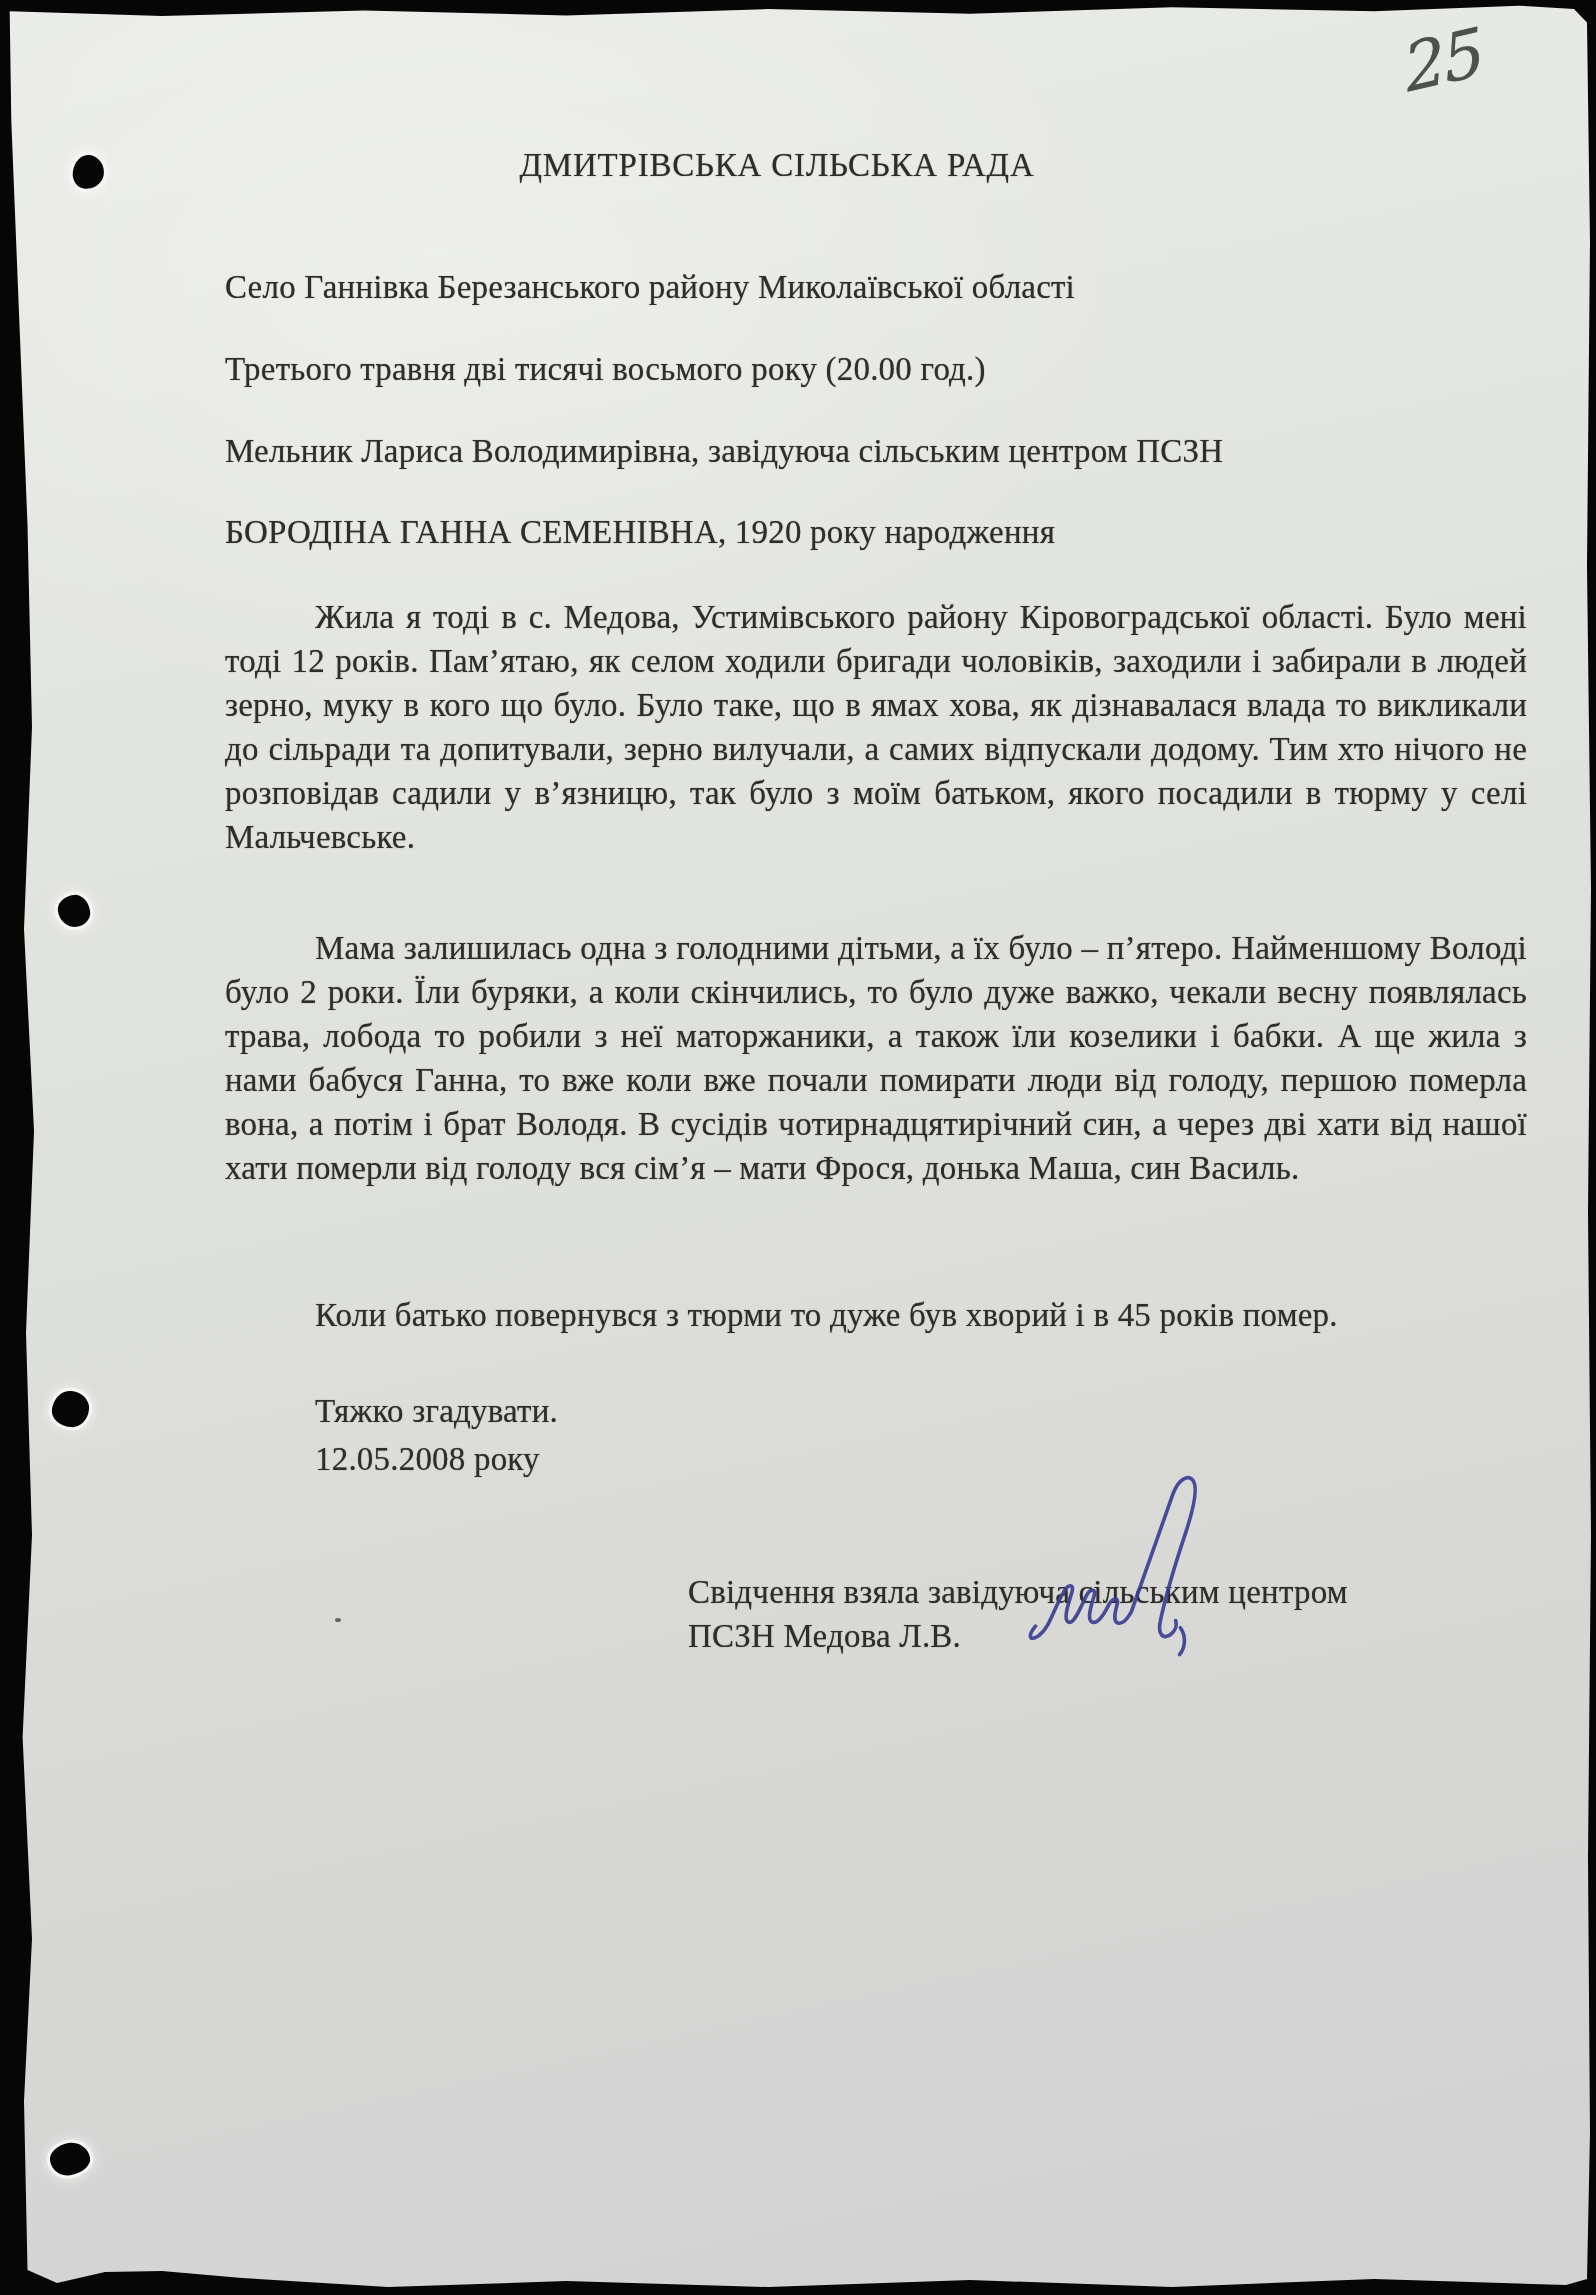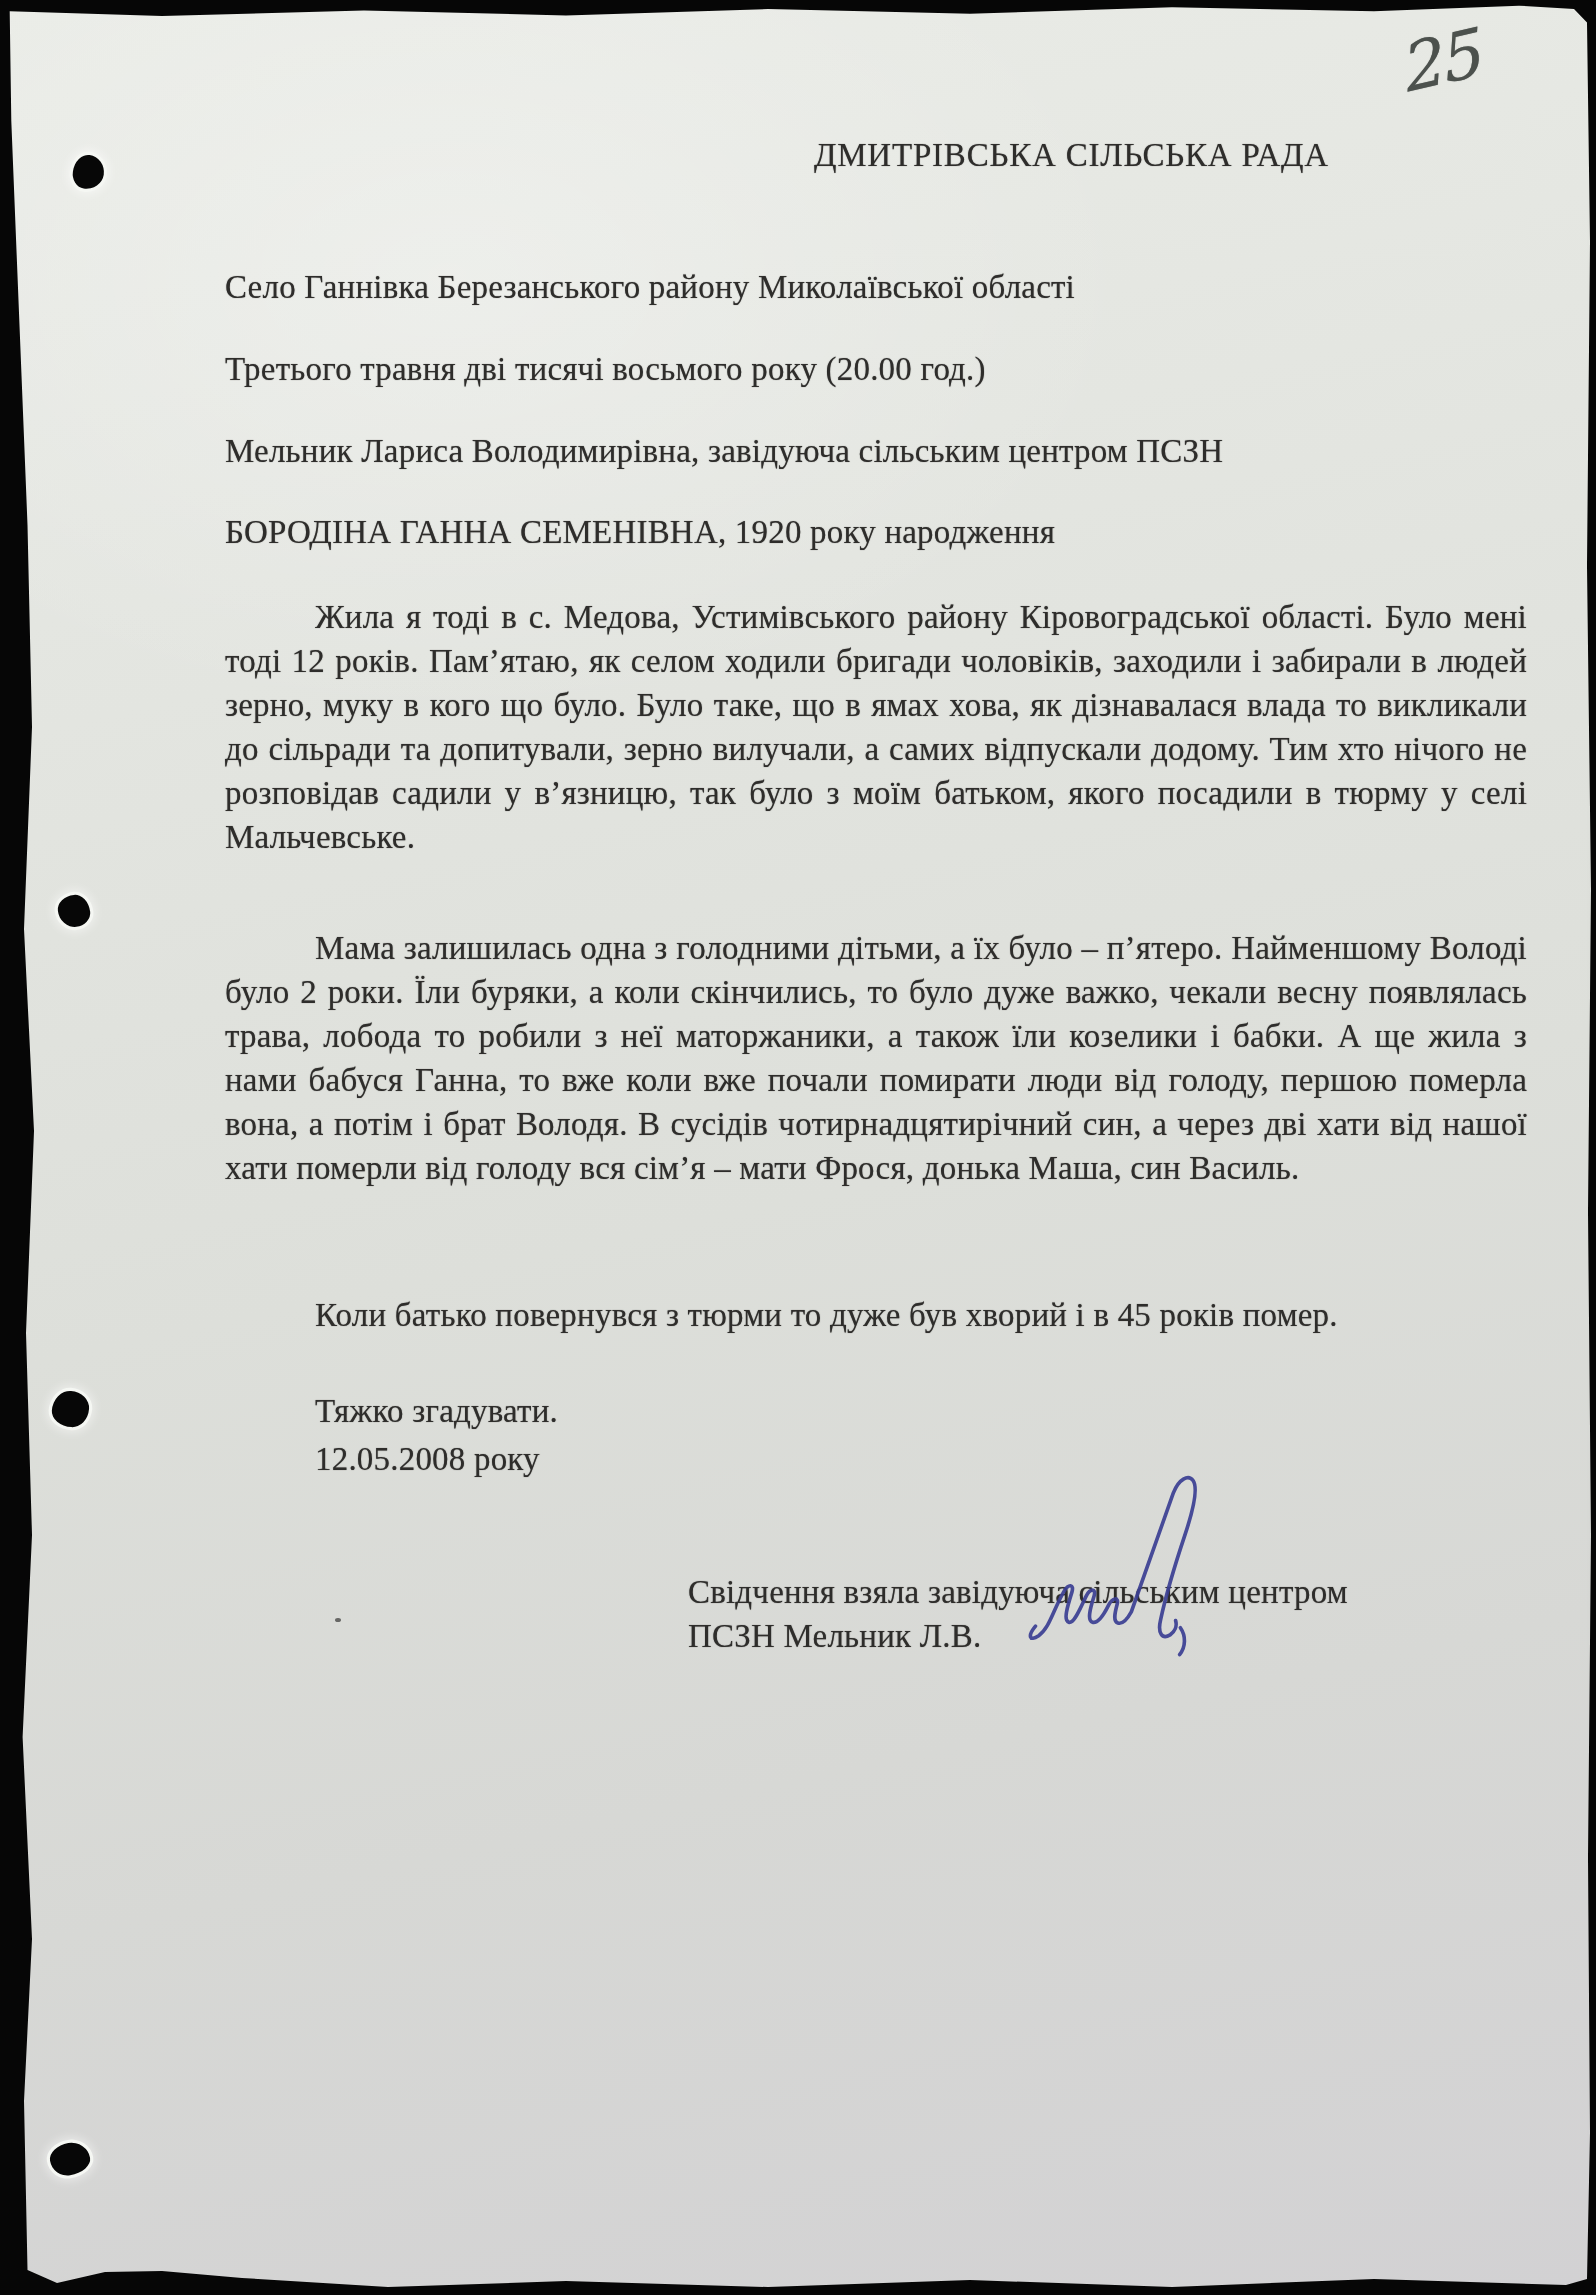--- a/index.html
+++ b/index.html
@@ -47,22 +47,22 @@
   .typed {
     position: absolute;
     color: #2e2d2b;
     font-size: 33px;
     line-height: 44px;
     text-shadow: 0 0 1.1px rgba(44,42,40,0.6);
     letter-spacing: 0.2px;
     white-space: nowrap;
   }
   .doc-title {
-    left: 225px; top: 133px; width: 1104px;
-    text-align: right;
+    left: 225px; top: 143px; width: 1104px;
+    text-align: center;
     letter-spacing: 0.8px;
   }
   .line-location  { left: 225px; top: 265px; }
   .line-datetime  { left: 225px; top: 347px; }
   .line-recorder  { left: 225px; top: 429px; }
   .line-witness   { left: 225px; top: 510px; }
 
   .para {
     left: 225px;
     width: 1302px;
@@ -155,21 +155,21 @@
 <div class="typed para para-2">Мама залишилась одна з голодними дітьми, а їх було – п’ятеро. Найменшому Володі було 2 роки. Їли буряки, а коли скінчились, то було дуже важко, чекали весну появлялась трава, лобода то робили з неї маторжаники, а також їли козелики і бабки. А ще жила з нами бабуся Ганна, то вже коли вже почали помирати люди від голоду, першою померла вона, а потім і брат Володя. В сусідів чотирнадцятирічний син, а через дві хати від нашої хати померли від голоду вся сім’я – мати Фрося, донька Маша, син Василь.</div>
 
 <div class="typed para-3 typed-indent" style="position:absolute;">Коли батько повернувся з тюрми то дуже був хворий і в 45 років помер.</div>
 
 <div class="typed para-4">Тяжко згадувати.</div>
 
 <div class="typed line-date">12.05.2008 року</div>
 
 <div class="typed attestation">
   <div>Свідчення взяла завідуюча сільським центром</div>
-  <div>ПСЗН Мельник Л.В.</div>
+  <div>ПСЗН Медова Л.В.</div>
 </div>
 
 <div class="signature">
   <svg viewBox="0 0 260 240" xmlns="http://www.w3.org/2000/svg">
     <g fill="none" stroke="#3b3f93" stroke-width="4.6" stroke-linecap="round" opacity="0.92">
       <path d="M22,196 C12,208 14,216 26,208
                C40,198 44,176 58,152
                C64,142 71,143 68,153
                C62,172 57,189 64,191
                C71,193 78,174 86,158

